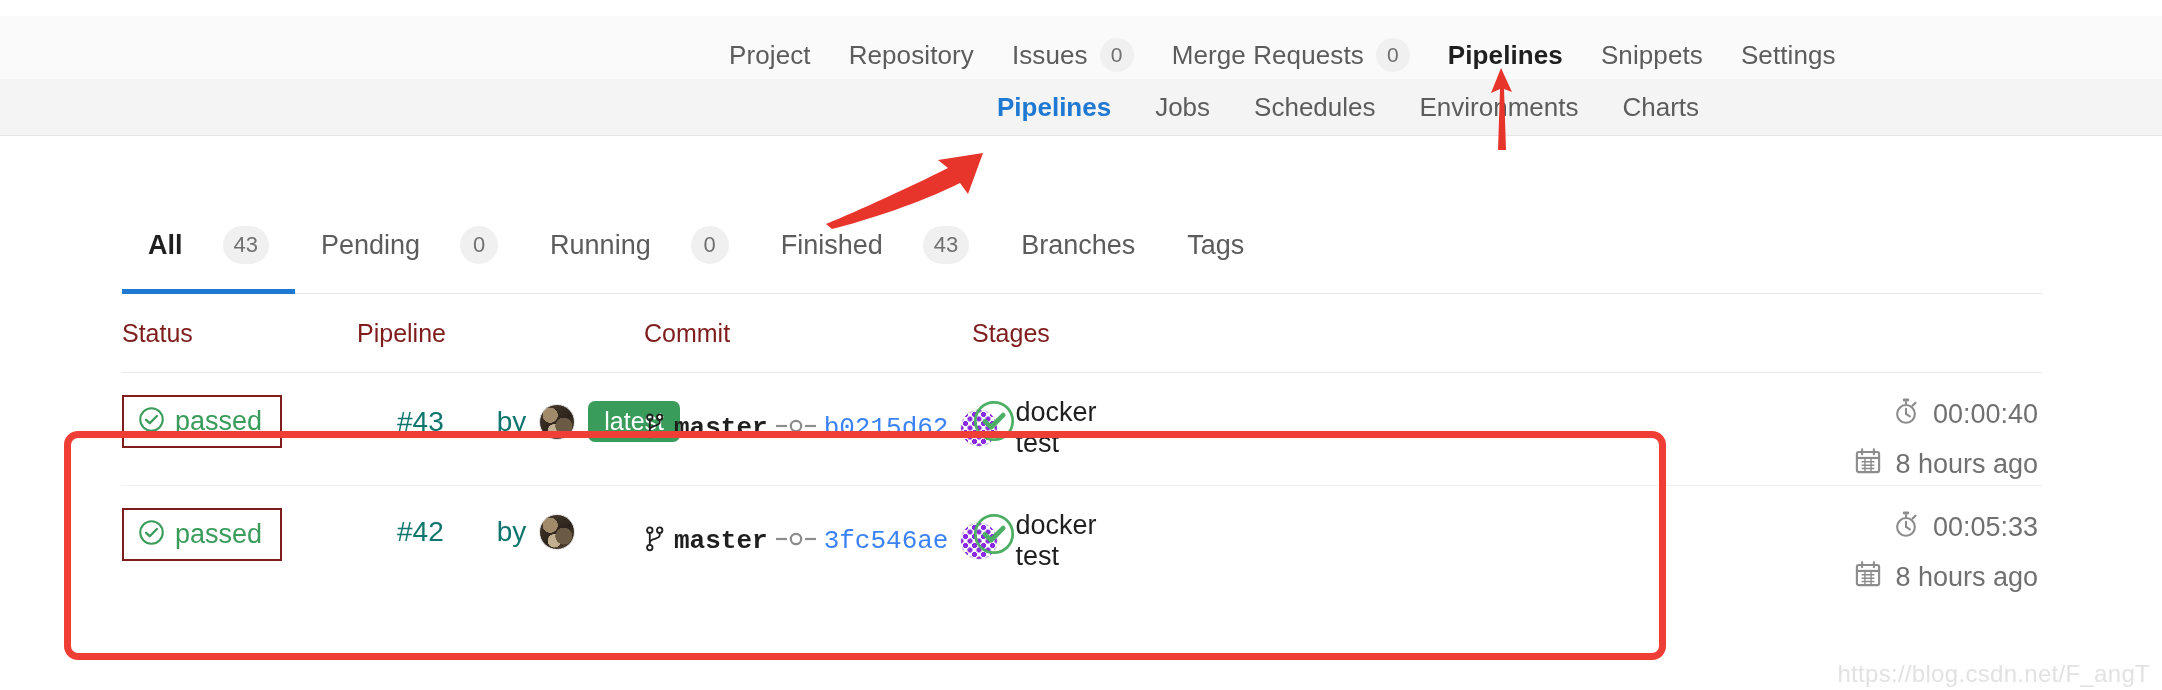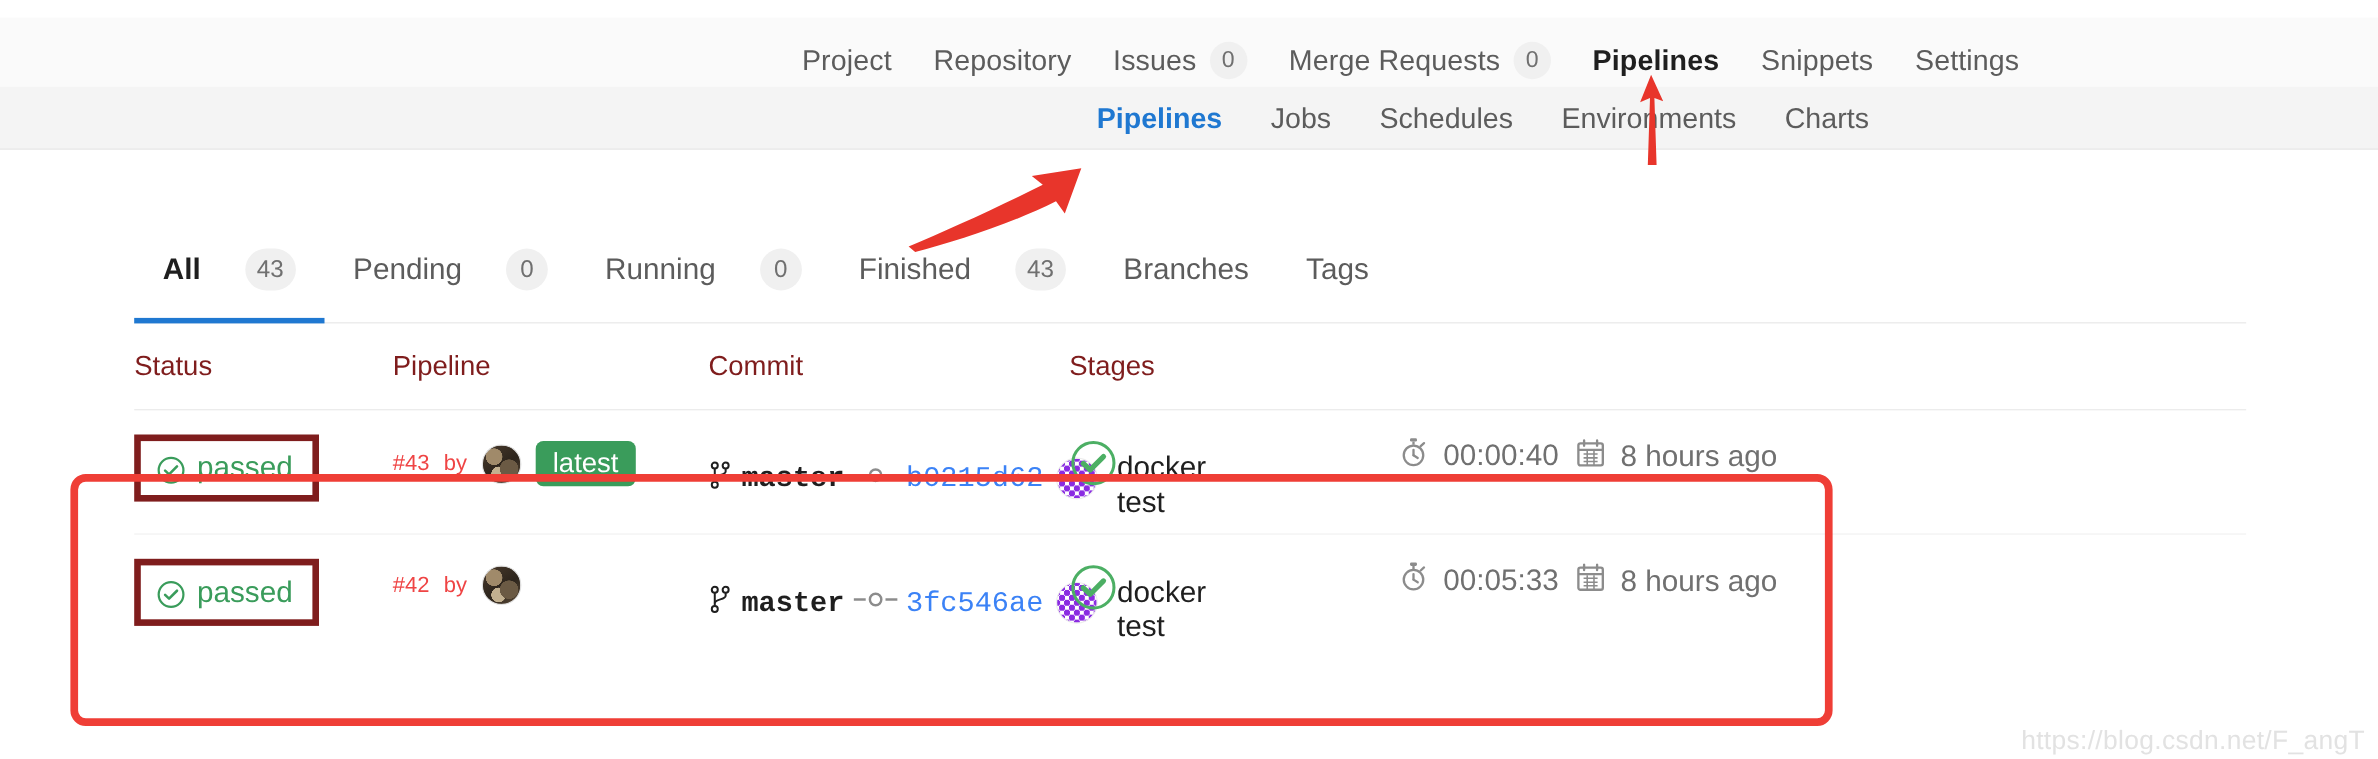--- a/index.html
+++ b/index.html
@@ -194,43 +194,44 @@
     box-sizing: border-box;
     padding-top: 22px;
   }
   .row + .row {
     border-top: 1px solid #f0f0f0;
   }
 
   
   .status-badge {
     display: inline-flex;
-    align-items: flex-end;
+    align-items: flex-start;
     gap: 10px;
-    border: 6px solid #7f1d1d;
+    border: 2px solid #7f1d1d;
     border-radius: 0;
     color: #3a9c5b;
     font-size: 27px;
     padding: 9px 18px 9px 14px;
     box-sizing: border-box;
     background: #fff;
     cursor: pointer;
   }
   .status-badge svg { display: block; }
 
   
   .pipeline-cell {
     display: flex;
     align-items: center;
     gap: 13px;
     padding-top: 6px;
   }
   .pipeline-id {
-    font-size: 20px;
-    color: #ef4444;
+    font-size: 28px;
+    color: #0f766e;
+    margin-left: 40px;
   }
   .avatar {
     width: 36px; height: 36px;
     border-radius: 50%;
     flex: none;
     background:
       radial-gradient(circle at 30% 30%, #a08a6a 0 22%, transparent 23%),
       radial-gradient(circle at 70% 62%, #6b5a44 0 26%, transparent 27%),
       radial-gradient(circle at 42% 76%, #c2b090 0 20%, transparent 21%),
       linear-gradient(145deg, #4a3b2c 0%, #2c241c 55%, #5d4c38 100%);
@@ -289,30 +290,29 @@
       radial-gradient(circle, #8a2be2 42%, transparent 43%);
     background-size: 9px 9px, 9px 9px;
     background-position: 0 0, 4.5px 4.5px;
     border: 1px solid #ececec;
     box-sizing: border-box;
   }
   .commit-title {
     font-size: 27px;
     color: #1f1f1f;
     cursor: pointer;
-    margin-top: 13px;
   }
 
   
   .stages-cell { padding-top: 4px; }
 
   
   .meta-cell {
     display: flex;
-    flex-direction: row;
+    flex-direction: column;
     align-items: flex-end;
     gap: 16px;
     padding-right: 4px;
     padding-top: 2px;
   }
   .meta-line {
     display: flex;
     align-items: center;
     gap: 14px;
     font-size: 27px;

